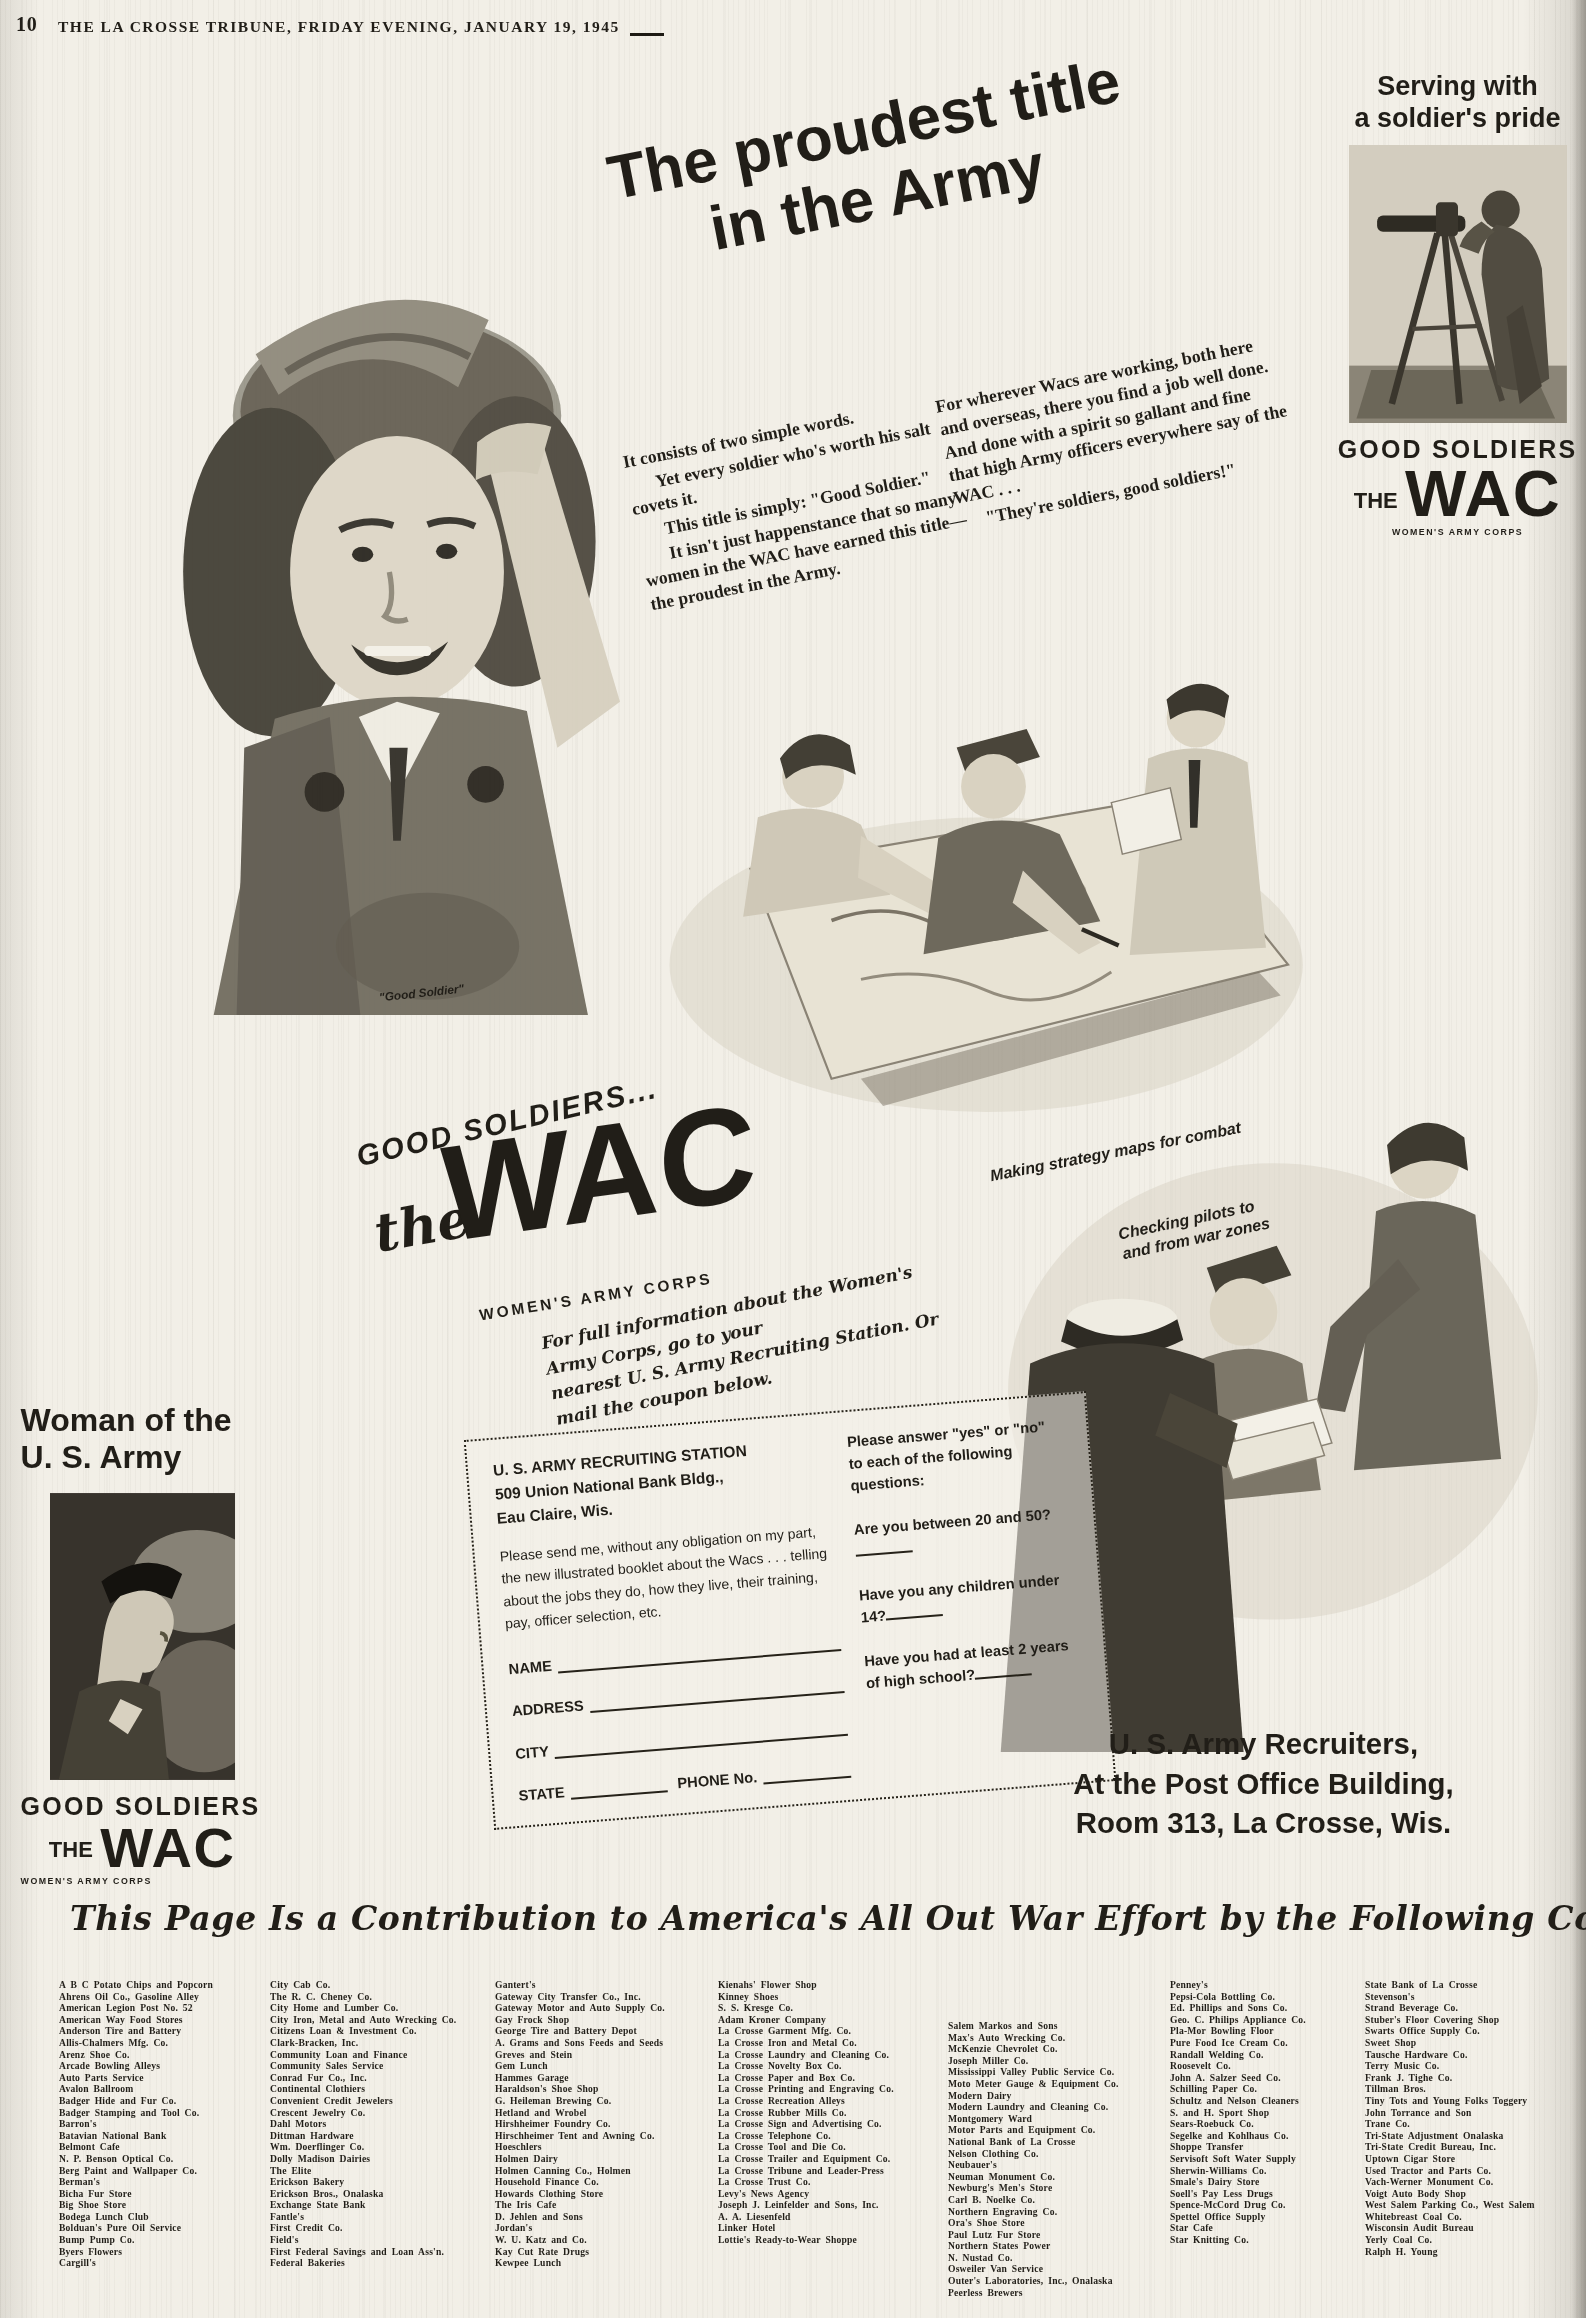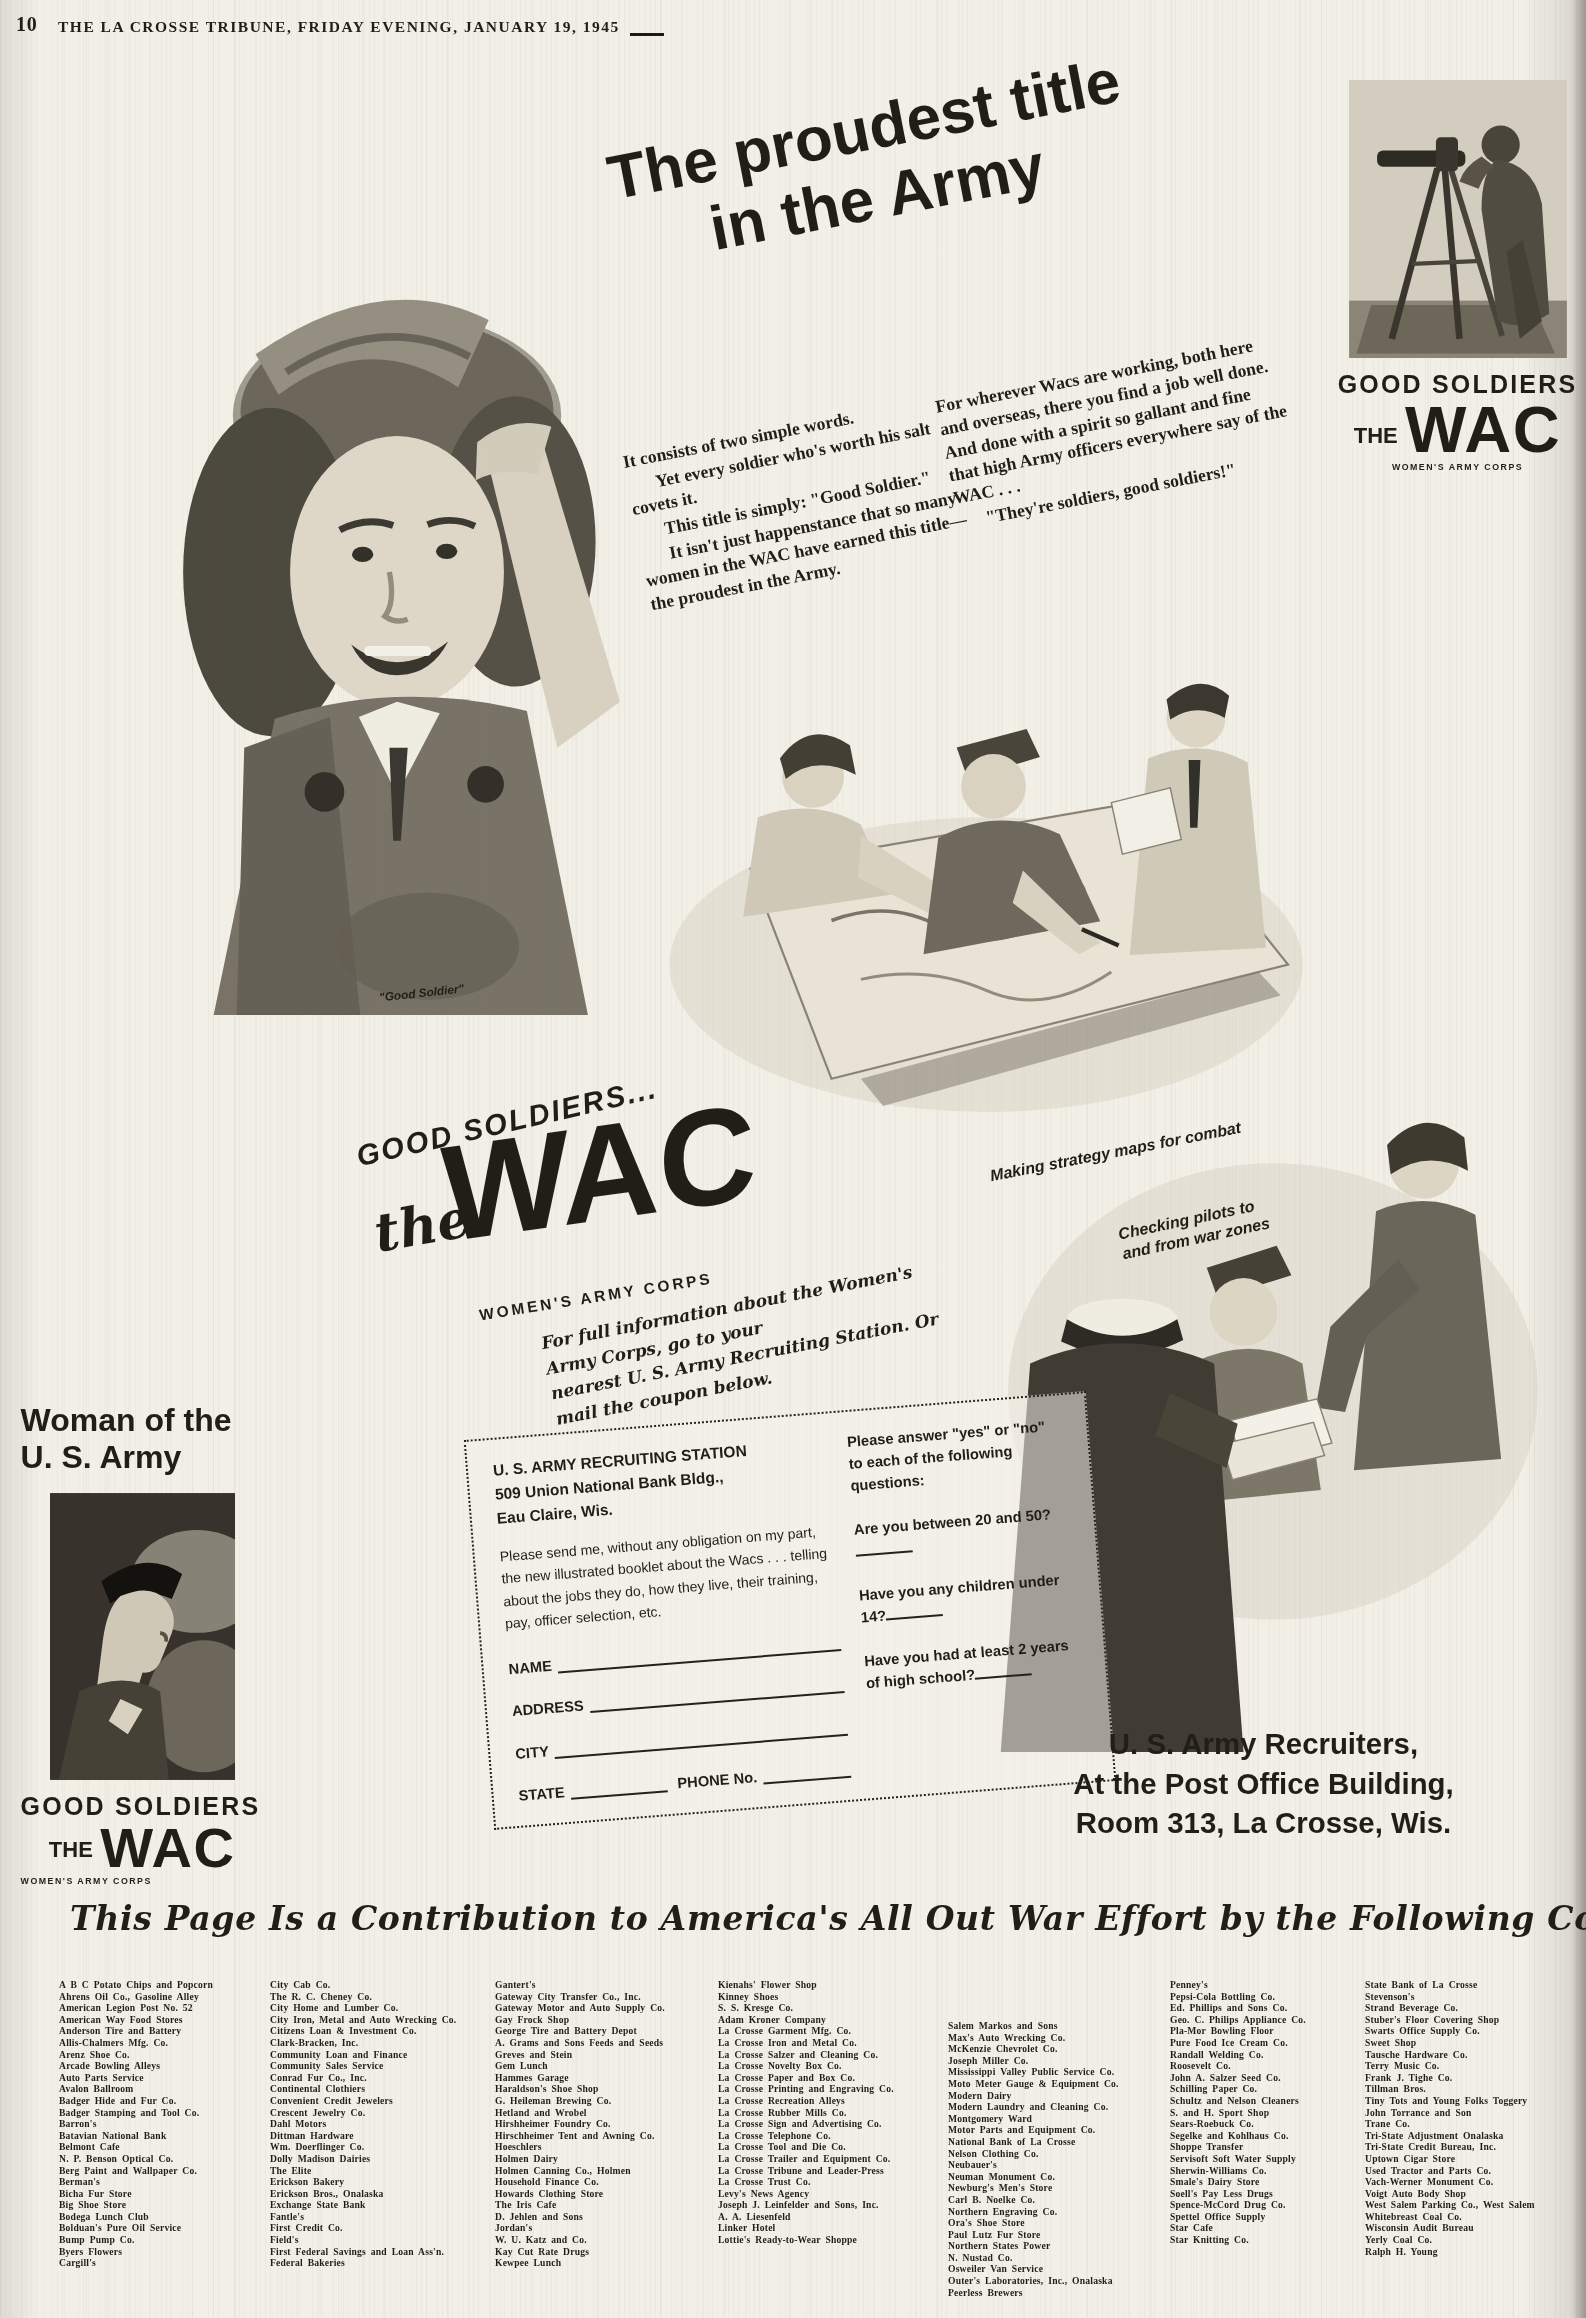--- a/index.html
+++ b/index.html
@@ -90,20 +90,24 @@
   <div class="edge-right"></div>
 
   <div class="masthead-row">
     <span class="pg-num">10</span>
     <span class="rule rule-a"></span>
     <span class="masthead-text">THE LA CROSSE TRIBUNE, FRIDAY EVENING, JANUARY 19, 1945</span>
     <span class="rule rule-b"></span>
   </div>
 
   <div class="tr-block">
+    <div class="tr-headline">
+      <div>Serving with</div>
+      <div>a soldier's pride</div>
+    </div>
     <div class="photo-frame">
       <svg viewBox="0 0 296 378" width="218" height="278">
         <rect width="296" height="378" fill="#d3cdbf"></rect>
         <rect y="300" width="296" height="78" fill="#8b8577"></rect>
         <polygon points="30,306 250,306 280,372 10,372" fill="#6c6759"></polygon>
         <line x1="120" y1="120" x2="58" y2="352" stroke="#3a362d" stroke-width="9"></line>
         <line x1="130" y1="120" x2="150" y2="352" stroke="#3a362d" stroke-width="9"></line>
         <line x1="138" y1="120" x2="208" y2="348" stroke="#49443a" stroke-width="8"></line>
         <line x1="86" y1="250" x2="180" y2="246" stroke="#49443a" stroke-width="6"></line>
         <rect x="38" y="96" width="120" height="22" rx="8" fill="#2e2b23"></rect>
@@ -378,21 +382,21 @@
       <div class="biz">Kay Cut Rate Drugs</div>
       <div class="biz">Kewpee Lunch</div>
     </div>
   <div class="committee-col c4">
       <div class="biz">Kienahs' Flower Shop</div>
       <div class="biz">Kinney Shoes</div>
       <div class="biz">S. S. Kresge Co.</div>
       <div class="biz">Adam Kroner Company</div>
       <div class="biz">La Crosse Garment Mfg. Co.</div>
       <div class="biz">La Crosse Iron and Metal Co.</div>
-      <div class="biz">La Crosse Salzer and Cleaning Co.</div>
+      <div class="biz">La Crosse Laundry and Cleaning Co.</div>
       <div class="biz">La Crosse Novelty Box Co.</div>
       <div class="biz">La Crosse Paper and Box Co.</div>
       <div class="biz">La Crosse Printing and Engraving Co.</div>
       <div class="biz">La Crosse Recreation Alleys</div>
       <div class="biz">La Crosse Rubber Mills Co.</div>
       <div class="biz">La Crosse Sign and Advertising Co.</div>
       <div class="biz">La Crosse Telephone Co.</div>
       <div class="biz">La Crosse Tool and Die Co.</div>
       <div class="biz">La Crosse Trailer and Equipment Co.</div>
       <div class="biz">La Crosse Tribune and Leader-Press</div>

